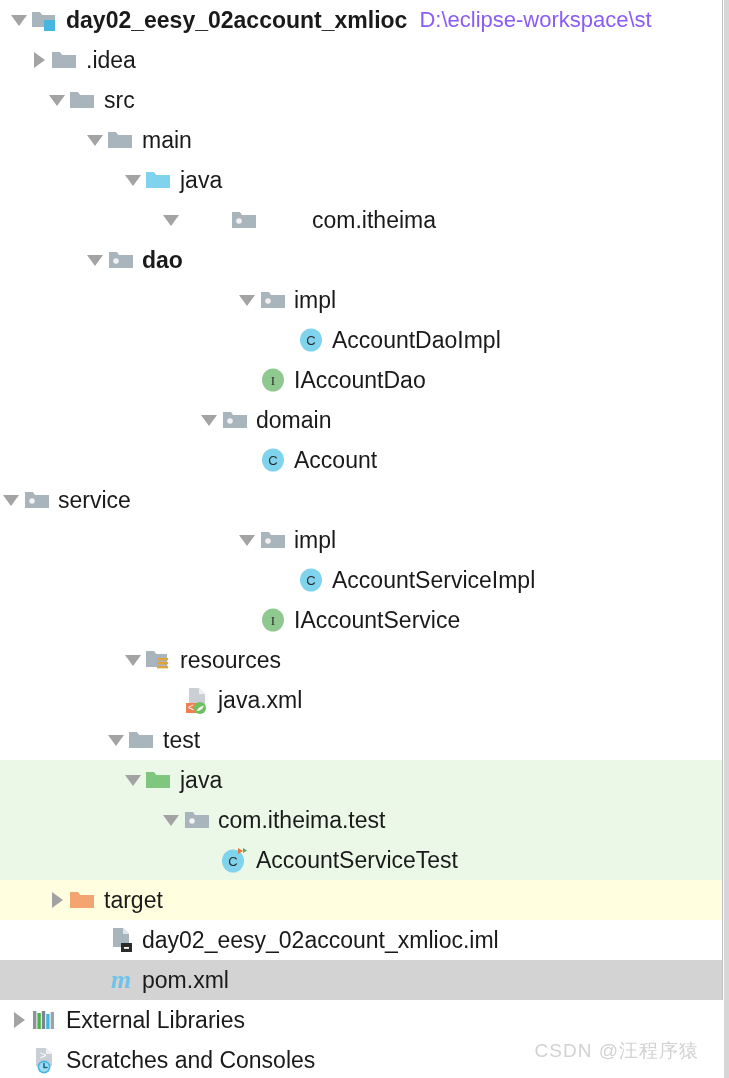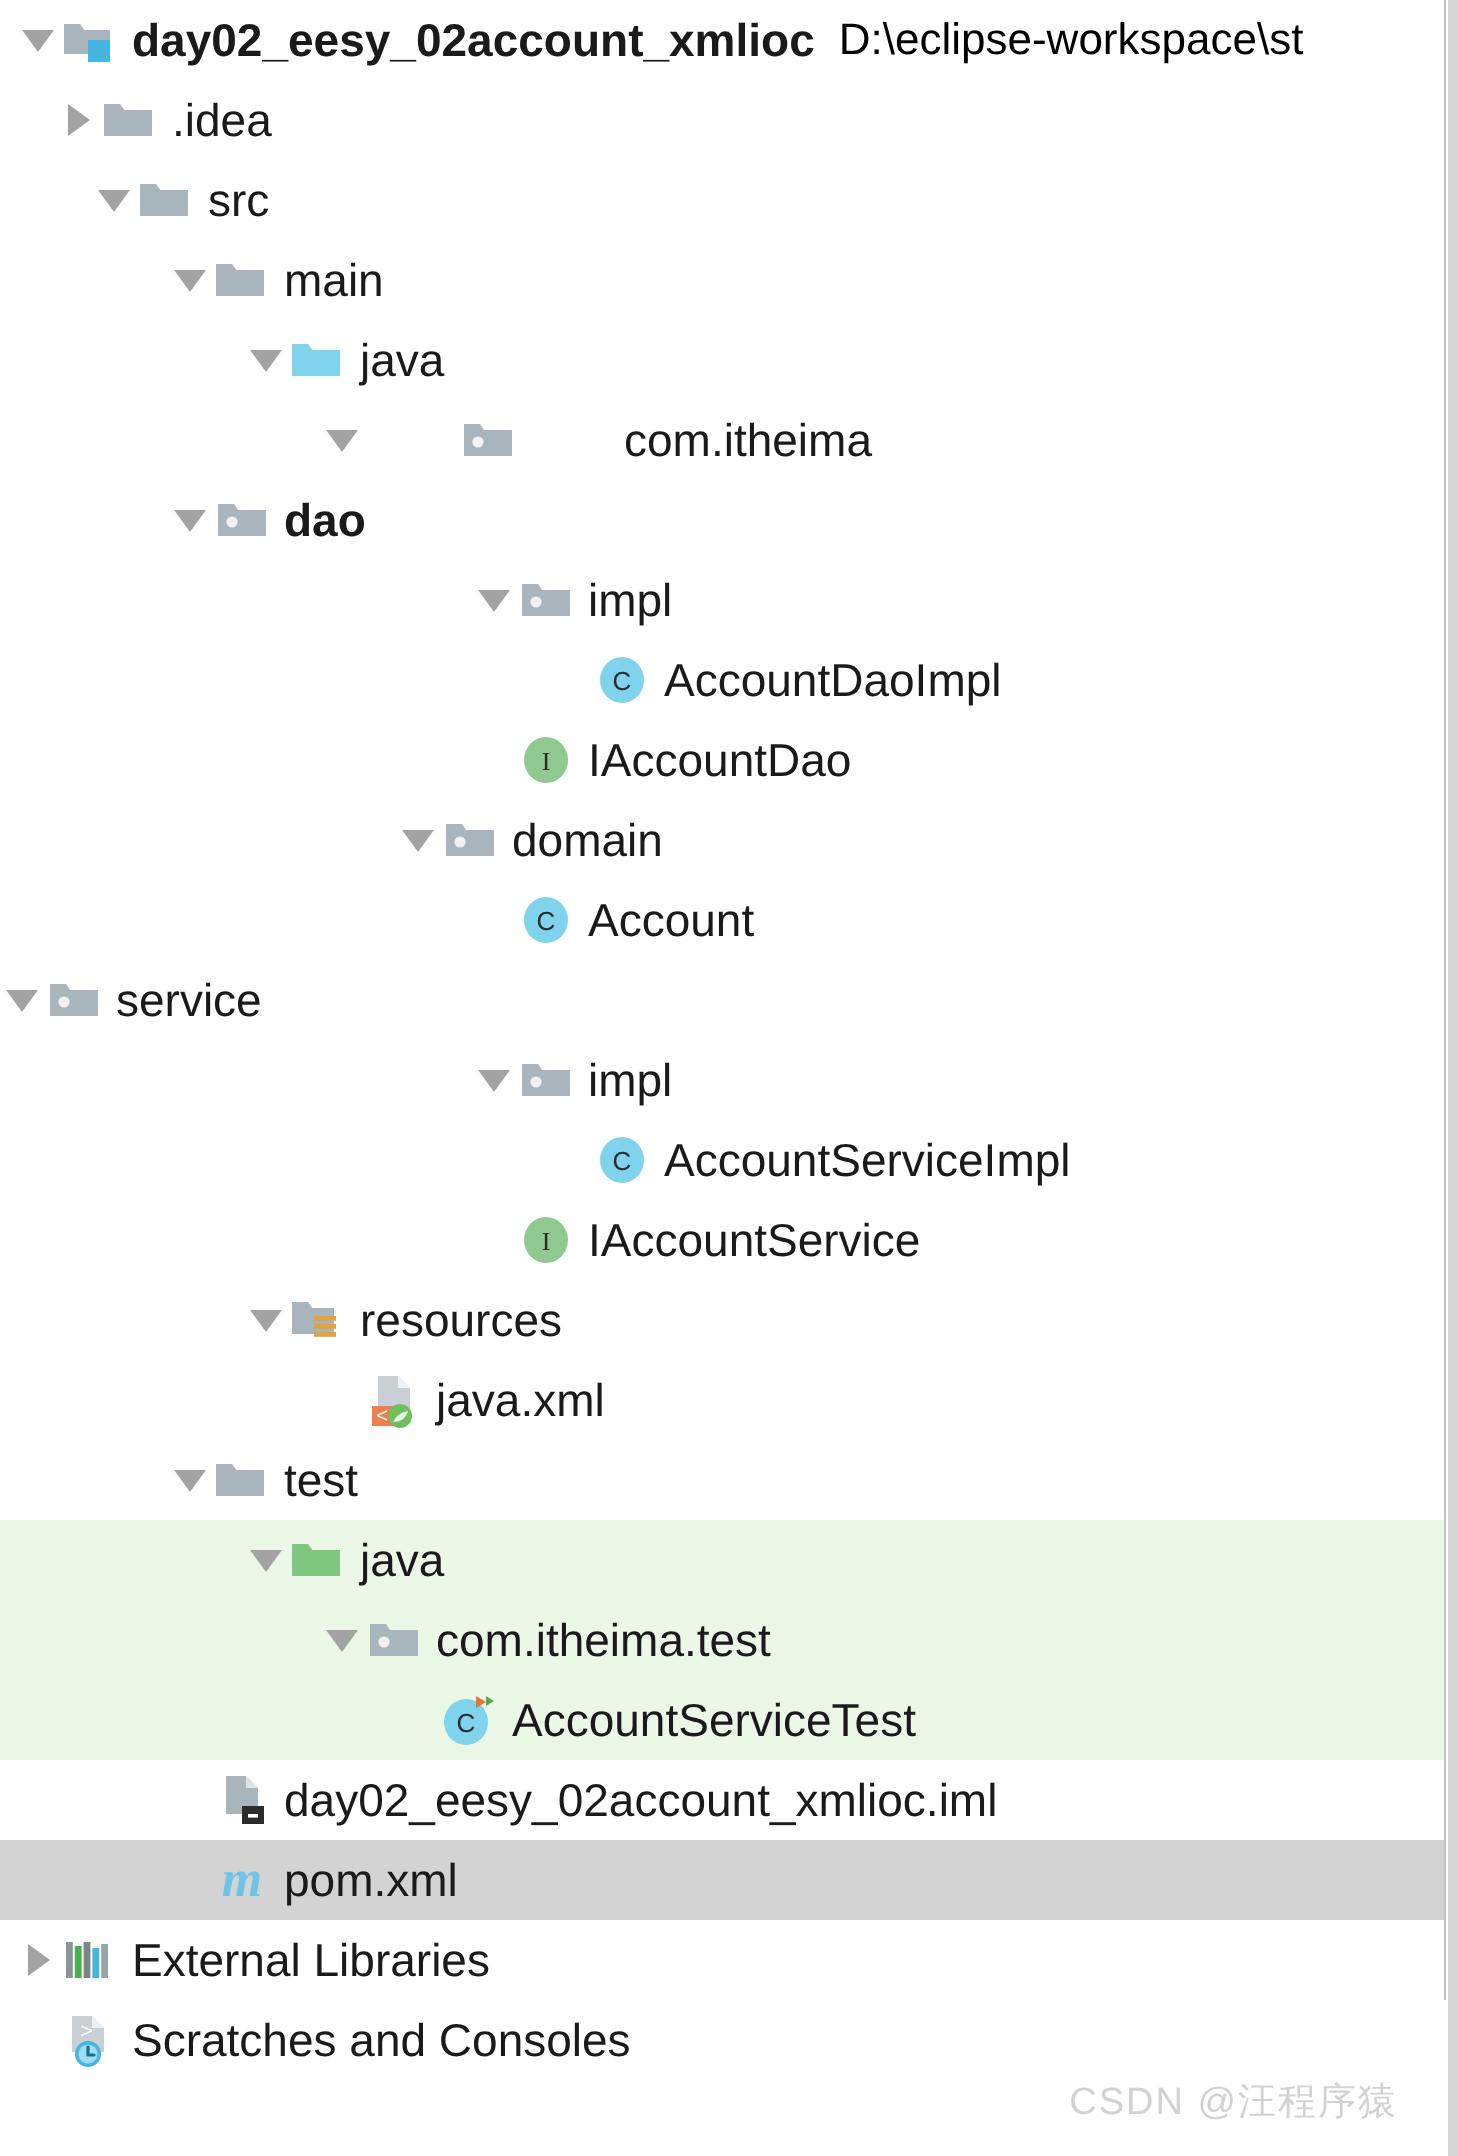--- a/index.html
+++ b/index.html
@@ -59,21 +59,21 @@
   .icon svg{display:block;}
 
   .label{
     font-size:23px;
     color:#1a1a1a;
     line-height:40px;
   }
   .label.bold{font-weight:bold;}
   .path{
     font-size:22px;
-    color:#000000;
+    color:#8b5cf6;
     margin-left:12px;
     line-height:40px;
     text-align:center;
   }
   .maven-m{
     font-style:italic;font-weight:bold;
     font-size:26px;color:#6fc3e8;
     font-family:"Liberation Serif","DejaVu Serif",serif;
     line-height:1;
   }
@@ -301,21 +301,21 @@
       <path d="M6 2h10l6 6v13H6z" fill="#c9cfd4"></path>
       <path d="M16 2l6 6h-6z" fill="#eef1f3"></path>
       <rect x="3" y="17" width="11" height="10" fill="#f07f4f"></rect>
       <text x="8" y="25" font-size="10" font-family="Liberation Sans, sans-serif" text-anchor="middle" fill="#ffffff">&lt;</text>
       <circle cx="17" cy="22" r="6" fill="#6fbf5f"></circle>
       <path d="M13.5 25c2-4 5-5 7.5-5.5-1 3.5-3.5 5.5-7.5 5.5z" fill="#ffffff" opacity="0.85"></path>
     </svg>
       </span>
       <span class="label">java.xml</span>
     </div>
-    <div class="row" style="padding-left: 84px;">
+    <div class="row" style="padding-left: 105px;">
       <span class="arrow down">
         <i></i>
       </span>
       <span class="icon">
         <svg width="28" height="22" viewBox="0 0 28 22">
       <path d="M1 3h8l2.2 3H25v13H1z" fill="#a9b5bd"></path>
     </svg>
       </span>
       <span class="label">test</span>
     </div>
@@ -348,20 +348,31 @@
       </span>
       <span class="icon">
         <svg width="28" height="28" viewBox="0 0 28 28">
       <ellipse cx="12" cy="15" rx="11" ry="11.5" fill="#7fd3ec"></ellipse>
       <text x="12" y="20" font-size="13" font-family="Liberation Sans, sans-serif" text-anchor="middle" fill="#2b2b2b">C</text>
       <path d="M17 2l5 3-5 3z" fill="#e8743b"></path>
       <path d="M22 2l4 2.5-4 2.5z" fill="#5aa95a"></path>
     </svg>
       </span>
       <span class="label">AccountServiceTest</span>
+    </div>
+    <div class="row hl-yellow" style="padding-left: 46px;">
+      <span class="arrow right">
+        <i></i>
+      </span>
+      <span class="icon">
+        <svg width="28" height="22" viewBox="0 0 28 22">
+      <path d="M1 3h8l2.2 3H25v13H1z" fill="#f4a470"></path>
+    </svg>
+      </span>
+      <span class="label">target</span>
     </div>
     <div class="row" style="padding-left: 84px;">
       <span class="arrow none">
         <i></i>
       </span>
       <span class="icon">
         <svg width="28" height="28" viewBox="0 0 28 28">
       <path d="M6 2h10l6 6v13H6z" fill="#a9b5bd"></path>
       <path d="M16 2l6 6h-6z" fill="#dfe4e7"></path>
       <rect x="14" y="17" width="11" height="9" fill="#2b2b2b"></rect>

